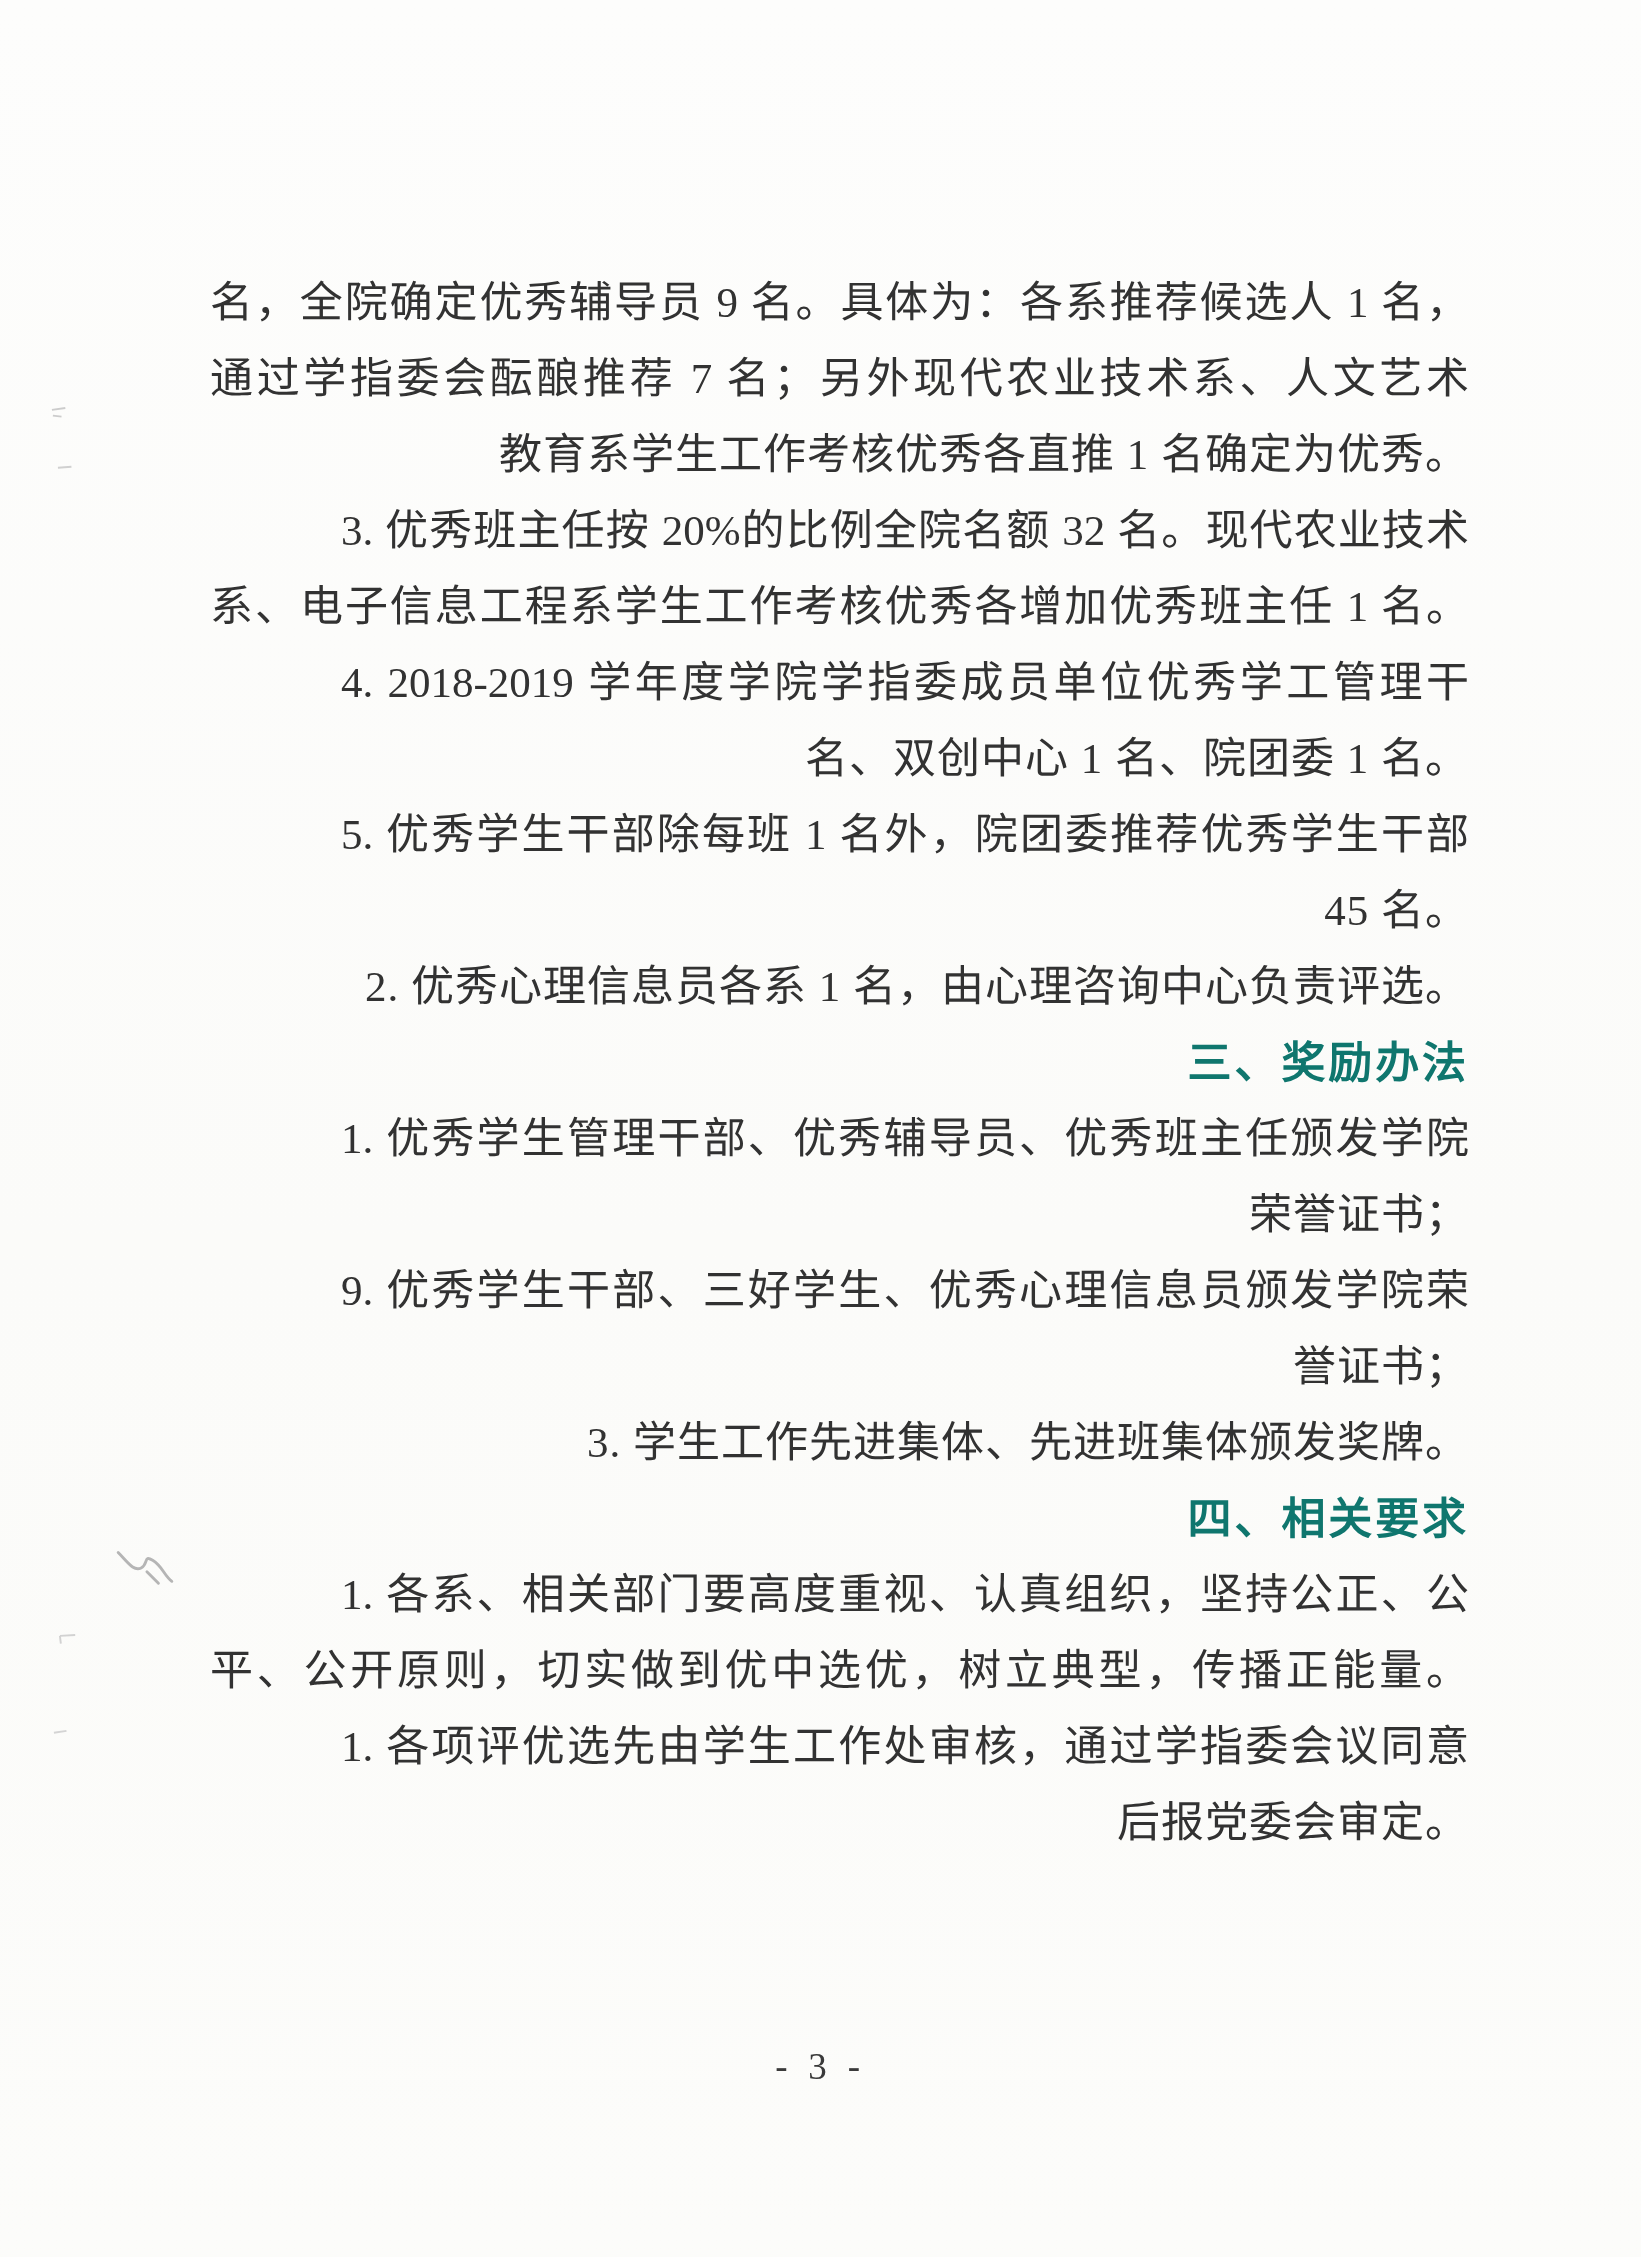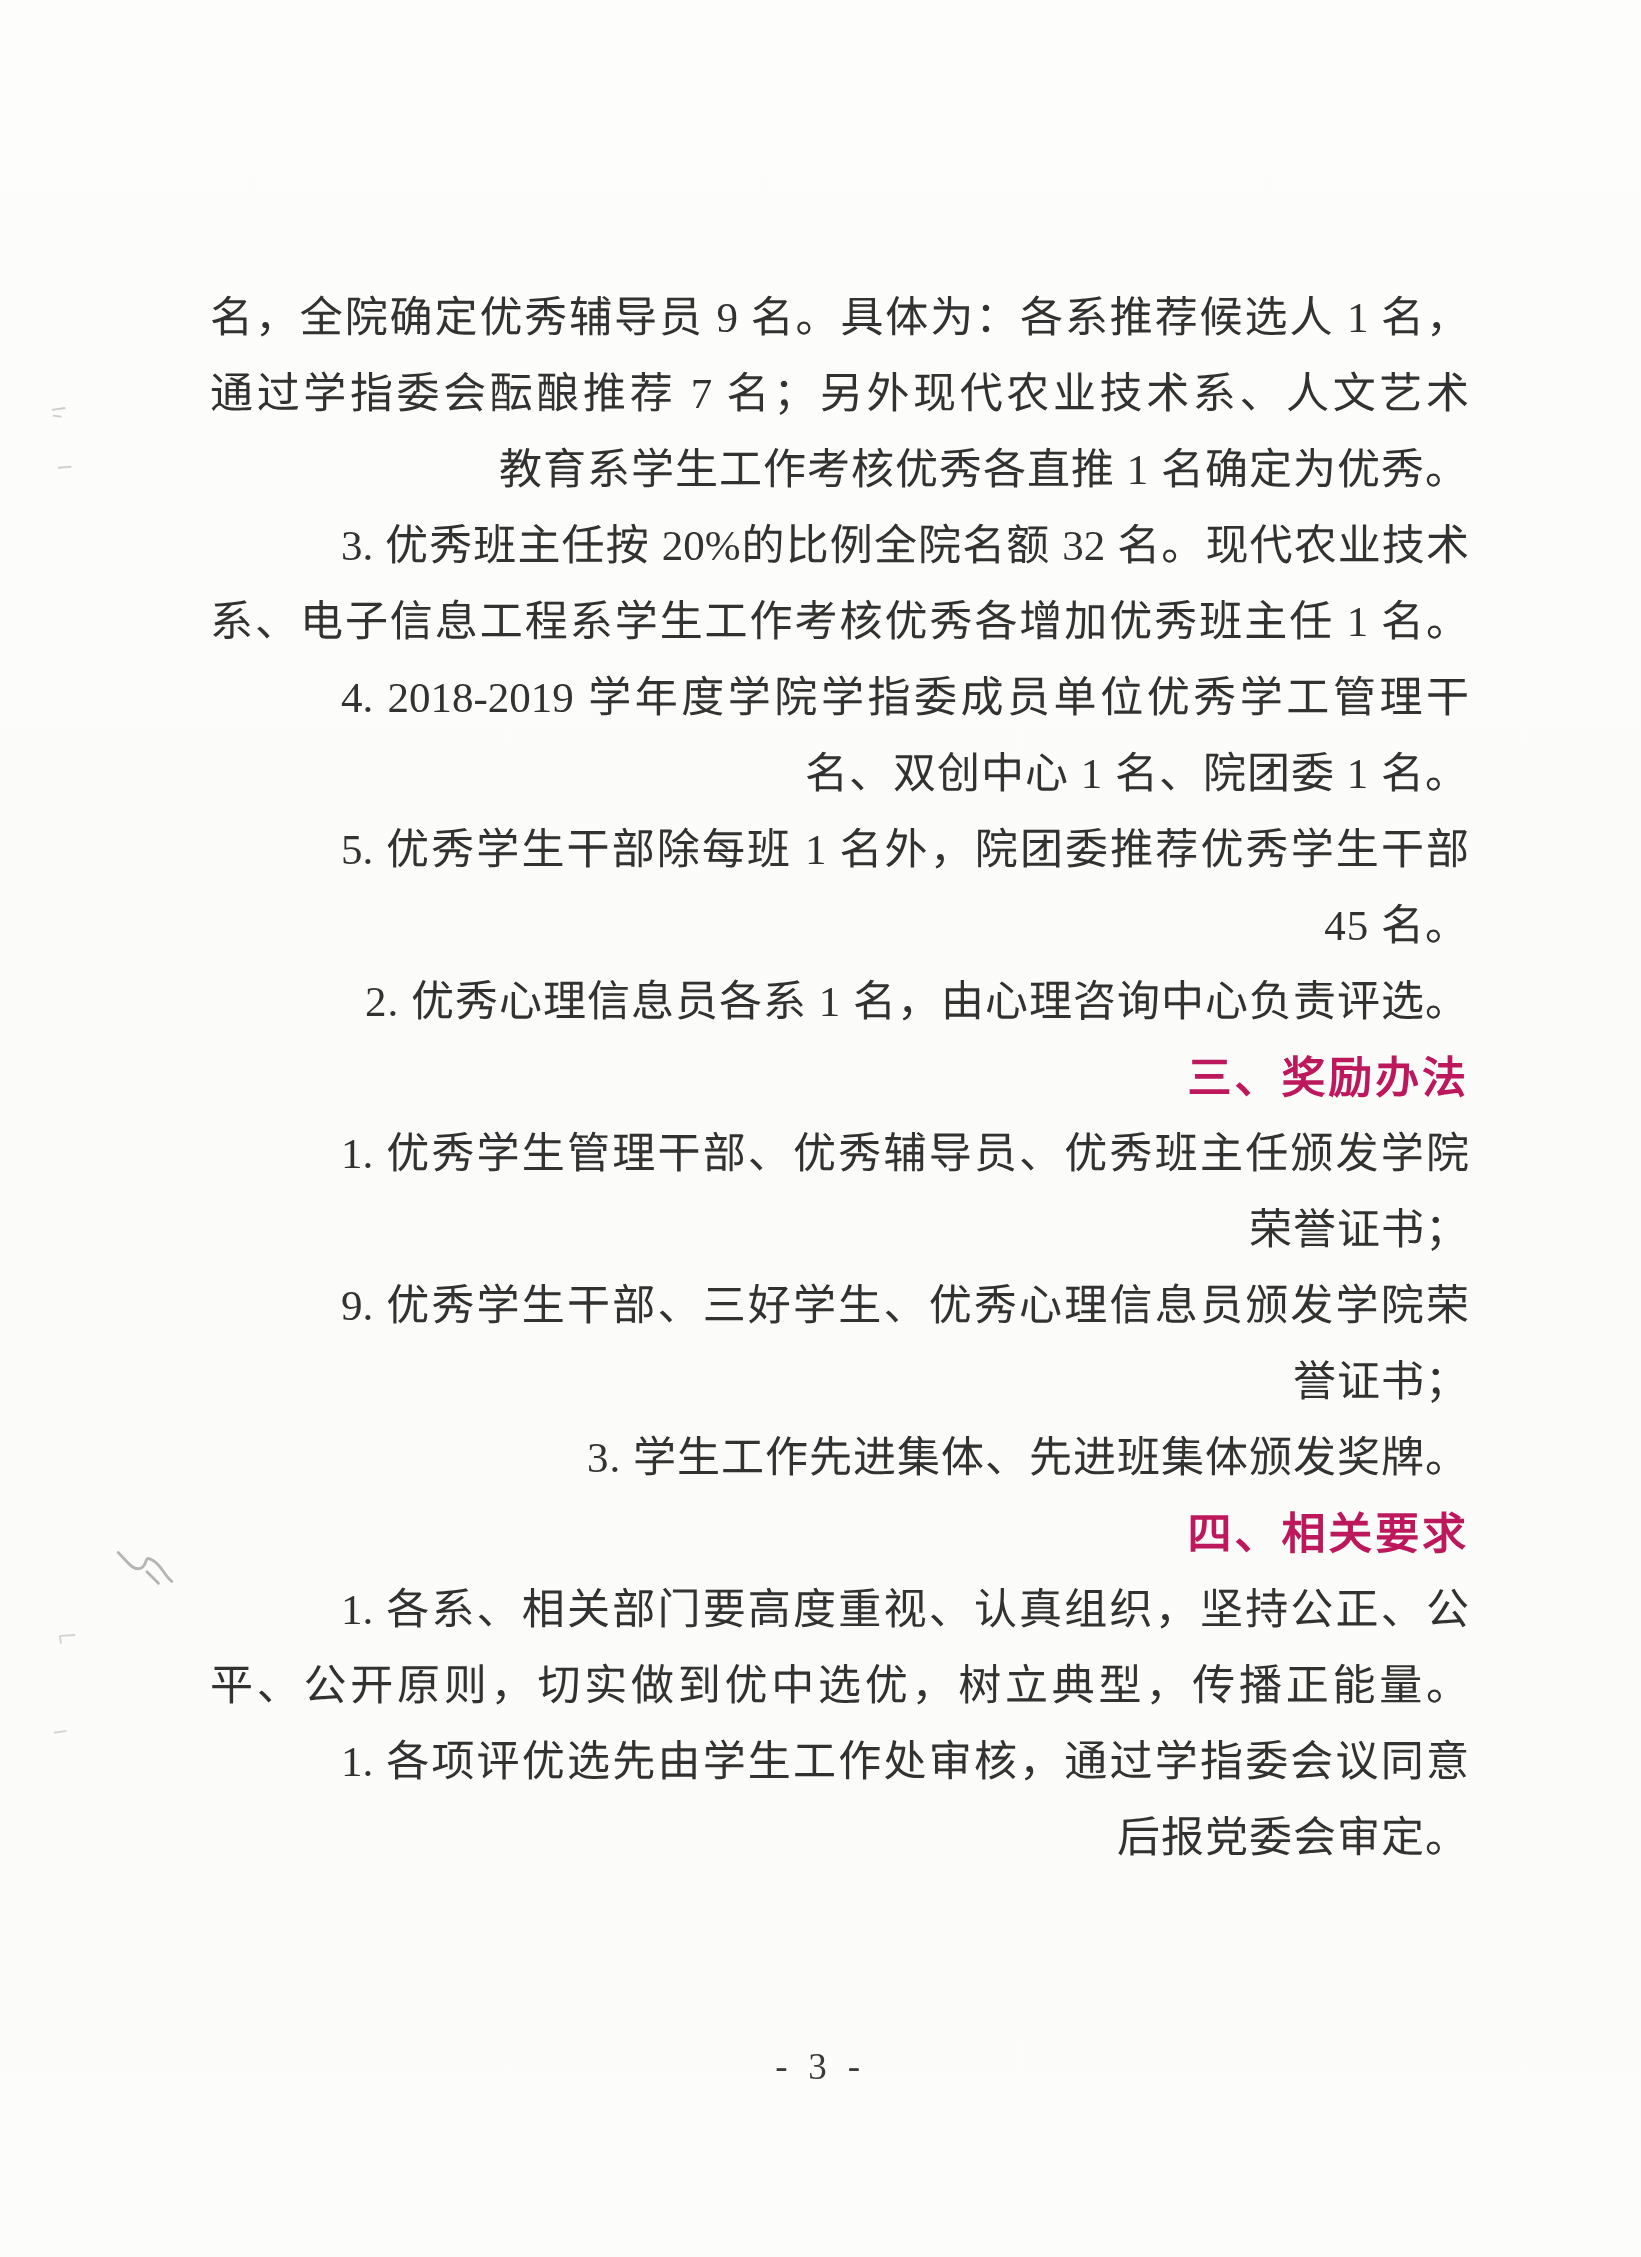--- a/index.html
+++ b/index.html
@@ -16,21 +16,21 @@
   }
   .paper {
     position: absolute;
     inset: 0;
     background: linear-gradient(180deg, #fdfdfc 0%, #fbfbf9 55%, #fcfcfa 100%);
   }
   .text-block {
     position: absolute;
     left: 210px;
     right: 172px;
-    top: 280px;
+    top: 265px;
     color: var(--ink, #323232);
   }
   .line {
     height: 76px;
     line-height: 76px;
     font-size: 43px;
     letter-spacing: 1px;
     white-space: nowrap;
     text-align: right;
   }
@@ -42,21 +42,21 @@
     letter-spacing: 0;
   }
   .line.indent {
     text-indent: 131px;
   }
   .line.bold {
     font-family: "Liberation Sans", sans-serif;
     font-weight: 700;
     font-size: 44px;
     letter-spacing: 2.9px;
-    color: #be185d;
+    color: #0f766e;
   }
   .page-footer {
     position: absolute;
     left: 0;
     right: 0;
     top: 2045px;
     text-align: center;
     font-size: 37px;
     letter-spacing: 5.8px;
     color: #3a3a3a;

